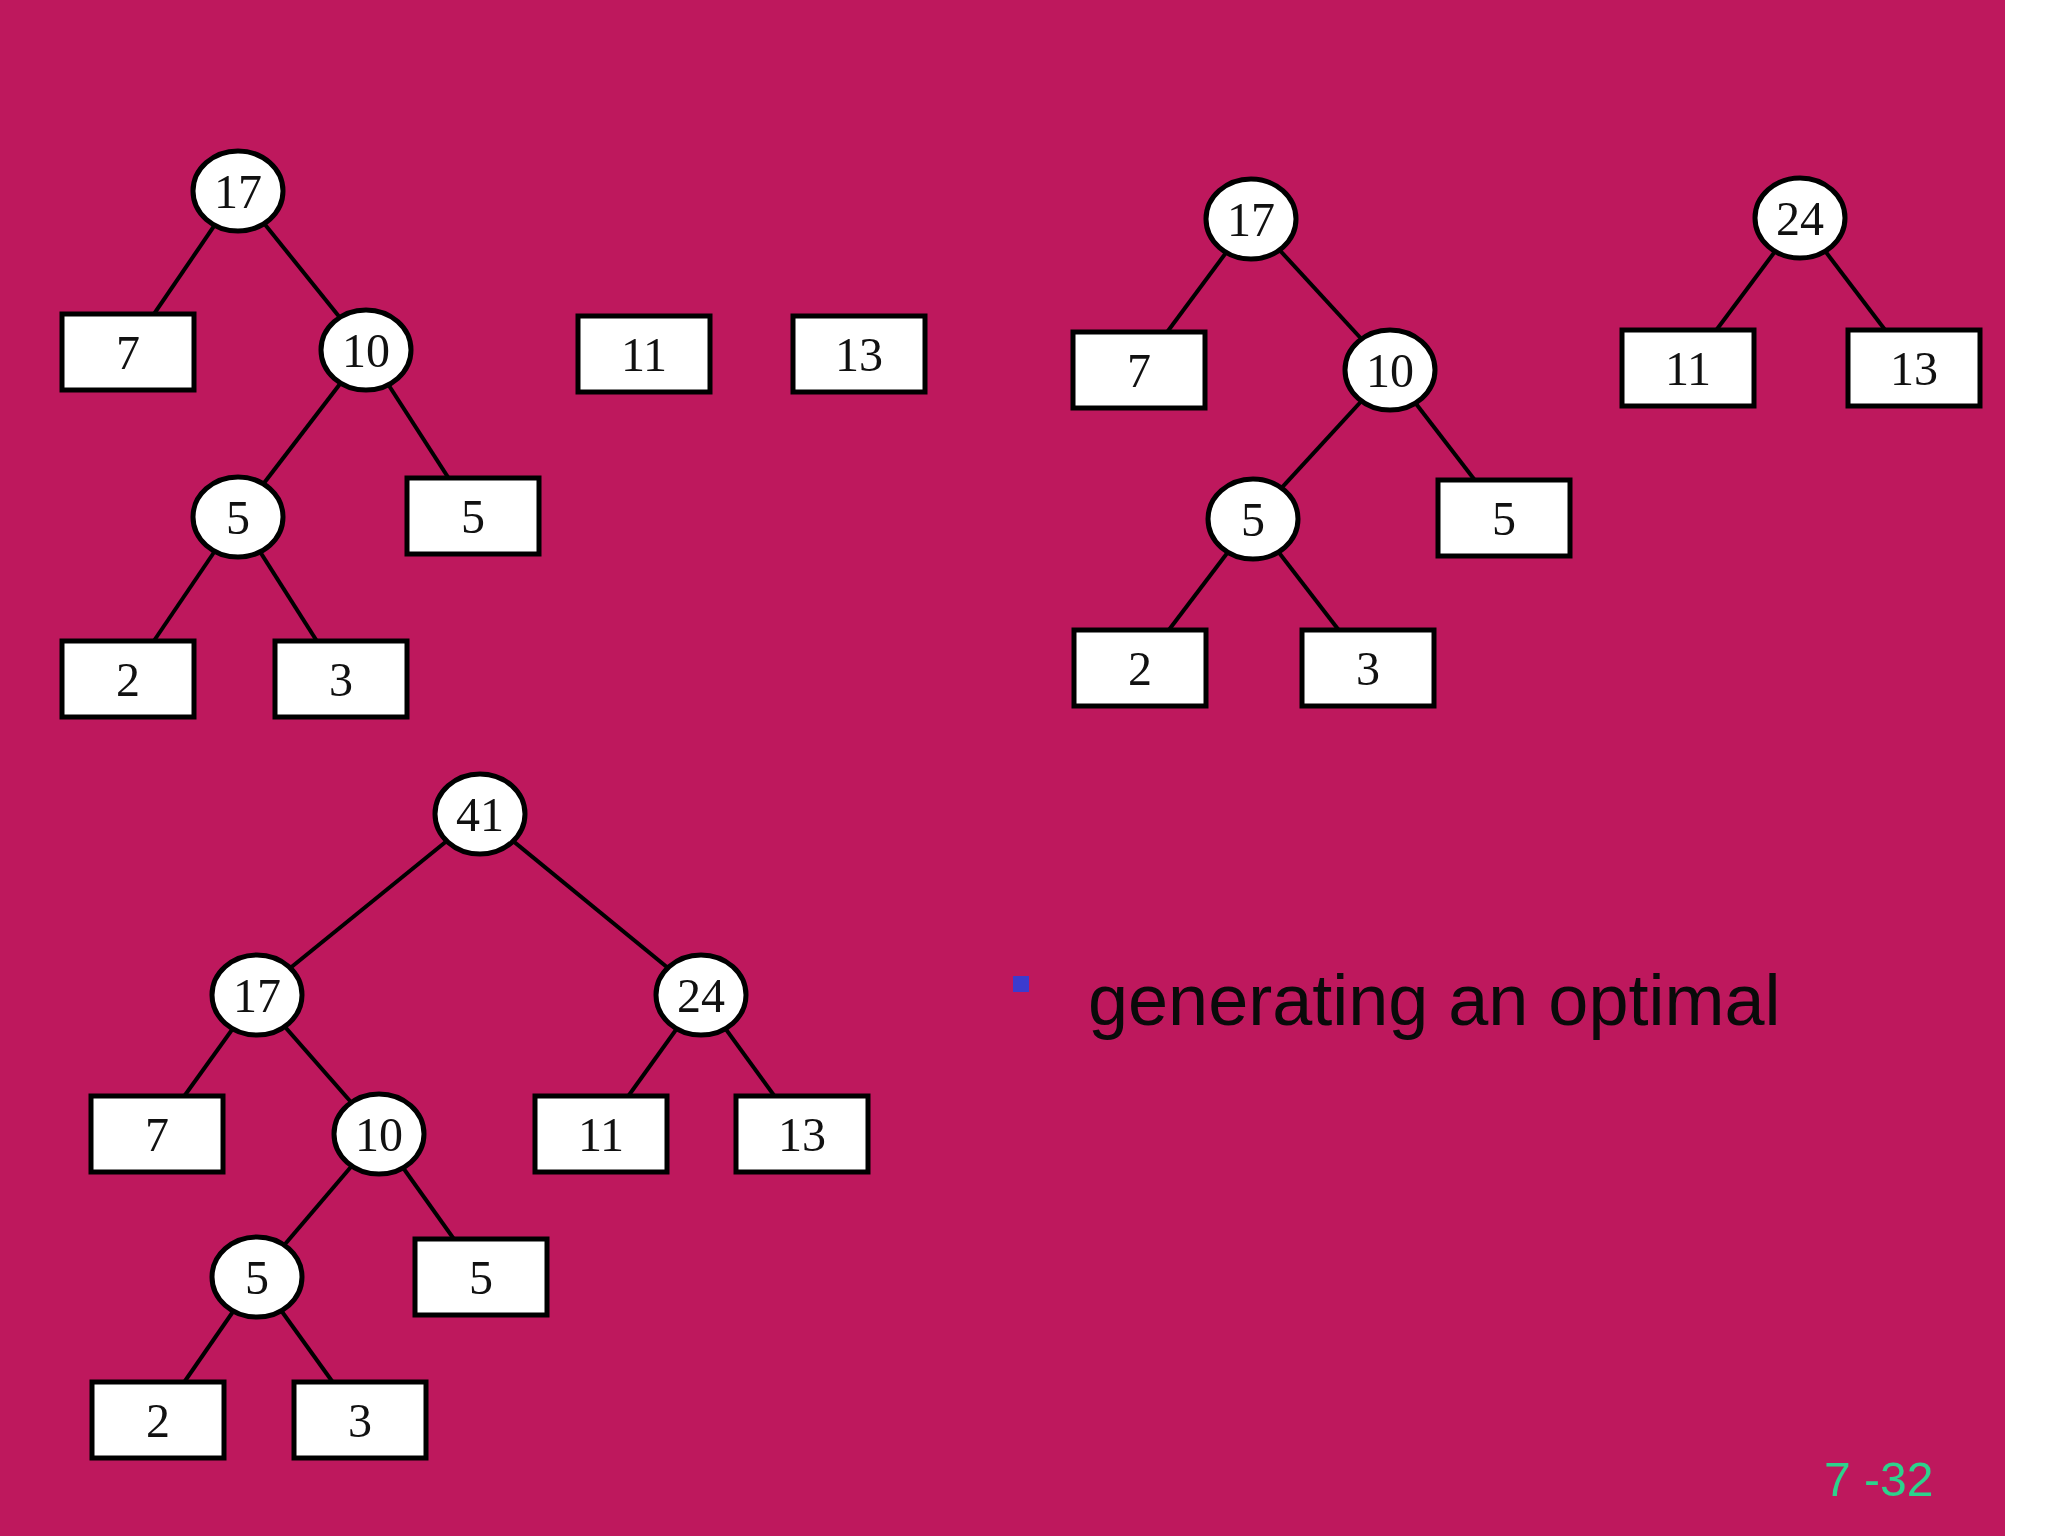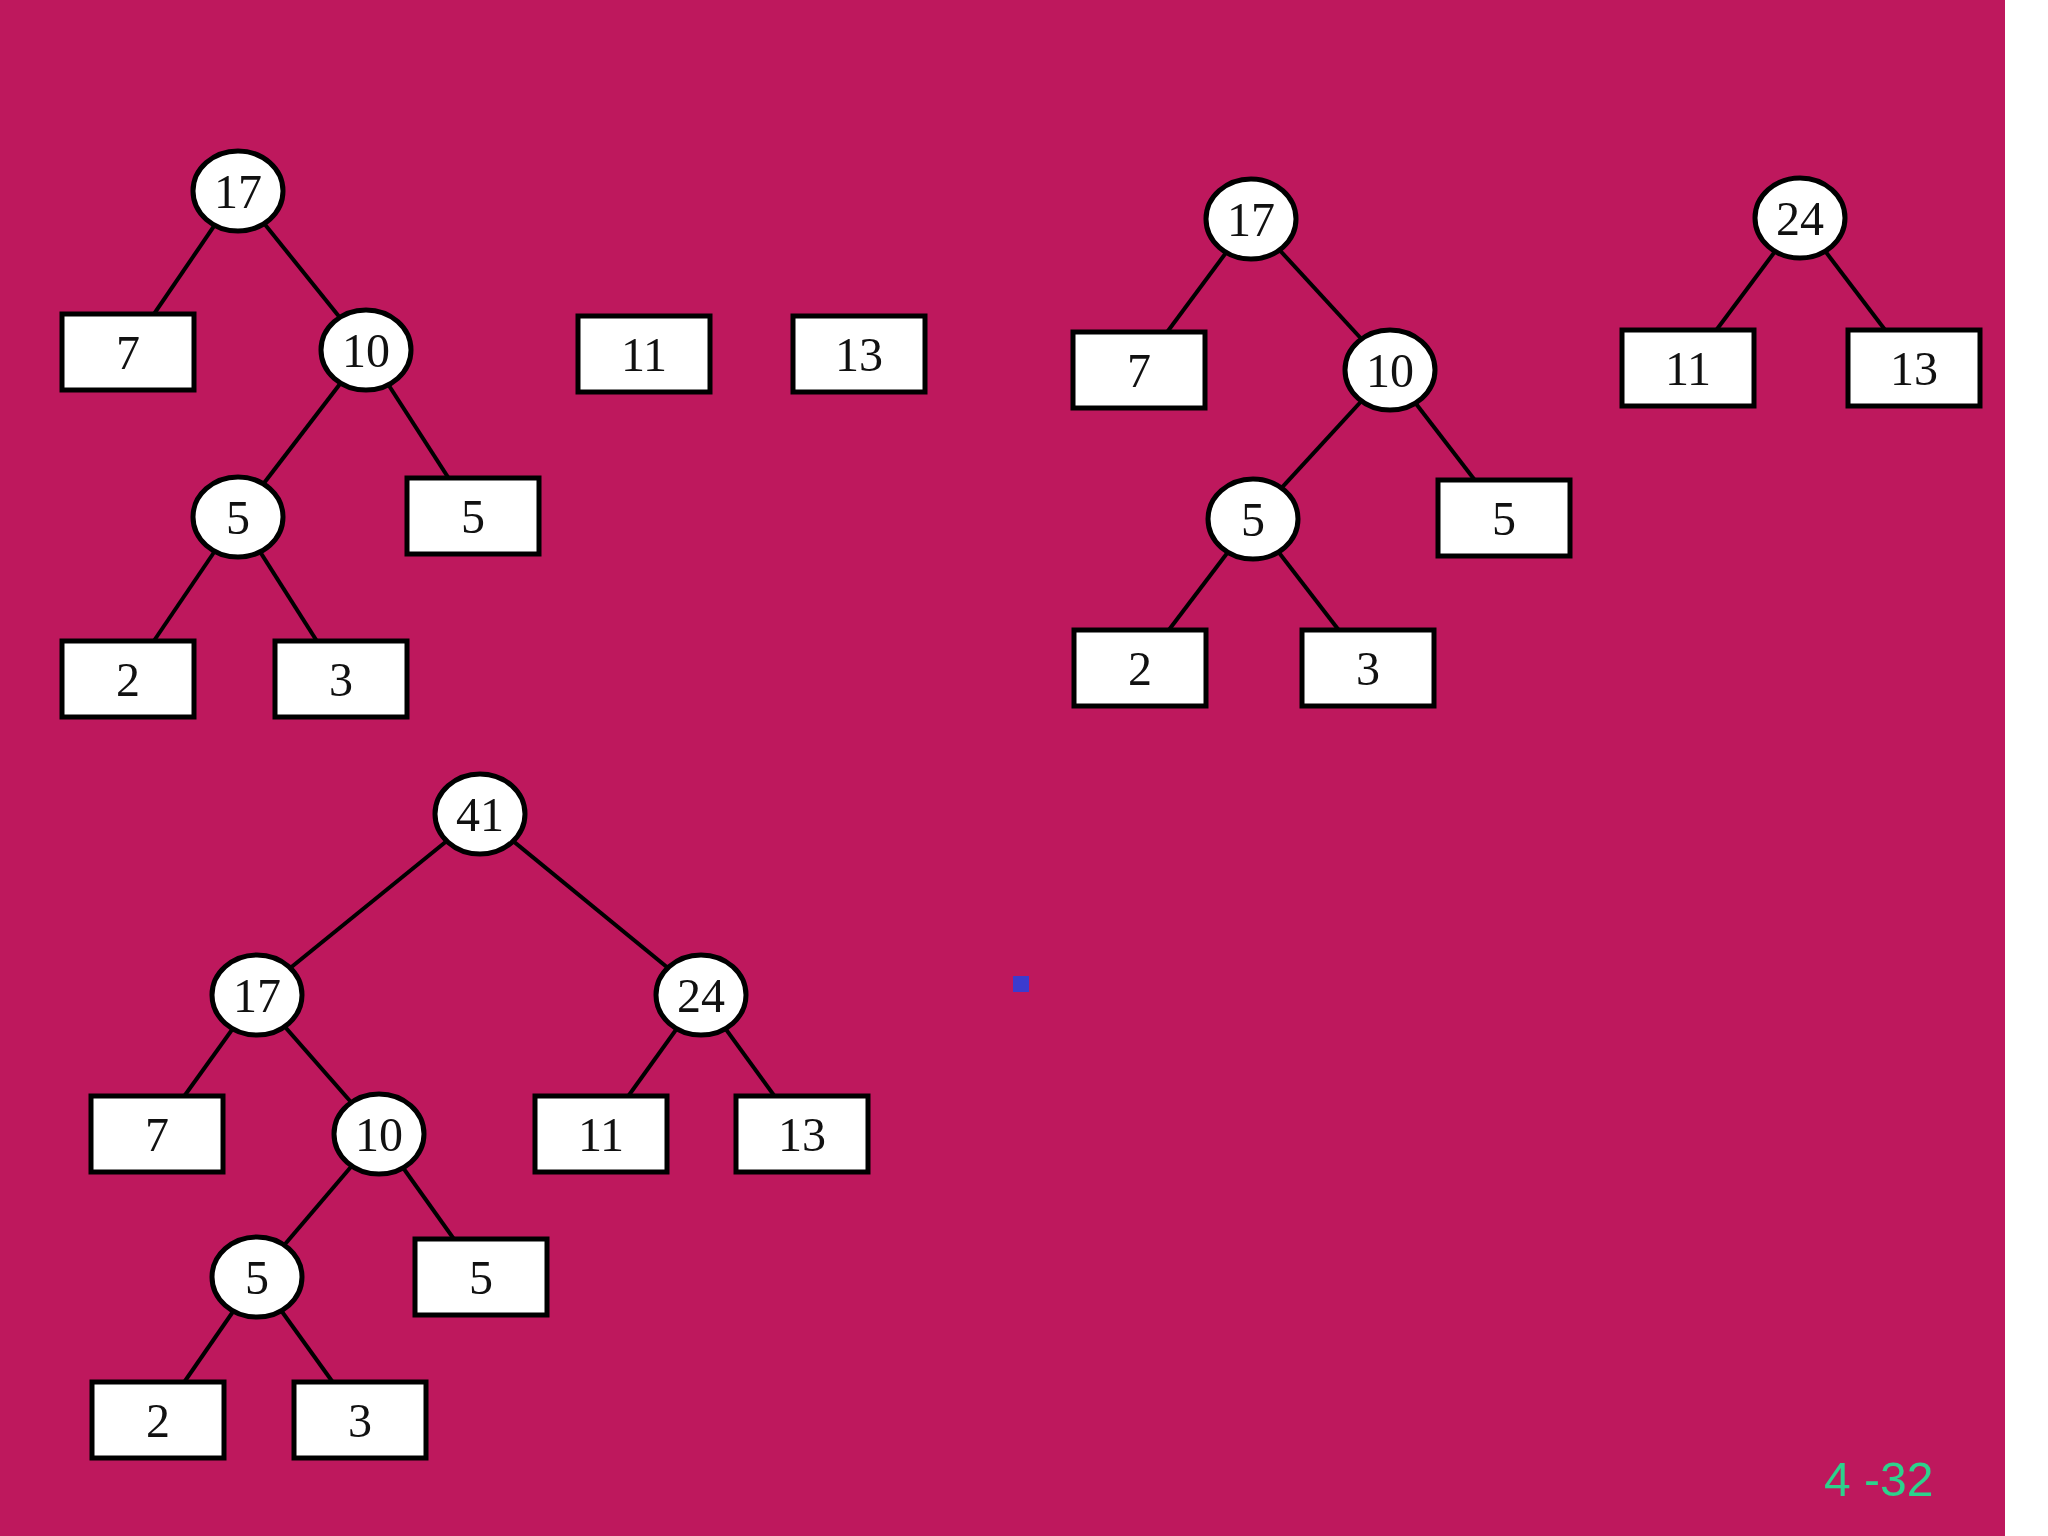--- a/index.html
+++ b/index.html
@@ -169,18 +169,19 @@
         <rect x="92" y="1382" width="132" height="76" class="node-rect"></rect>
         <text x="158" y="1437" text-anchor="middle" class="node-label">2</text>
         <rect x="294" y="1382" width="132" height="76" class="node-rect"></rect>
         <text x="360" y="1437" text-anchor="middle" class="node-label">3</text>
       </g>
     </svg>
 
   <div class="bullet-block">
     <span class="bullet-square" style="background: rgb(59, 59, 207);"></span>
     <div class="bullet-text" id="bullet-lines">
+        <div>generating an optimal</div>
       </div>
   </div>
 
-  <div class="page-number" style="color: rgb(45, 210, 140);">4 -32</div>
+  <div class="page-number" style="color: rgb(45, 210, 140);">7 -32</div>
 
 </div>
 
 </body></html>

